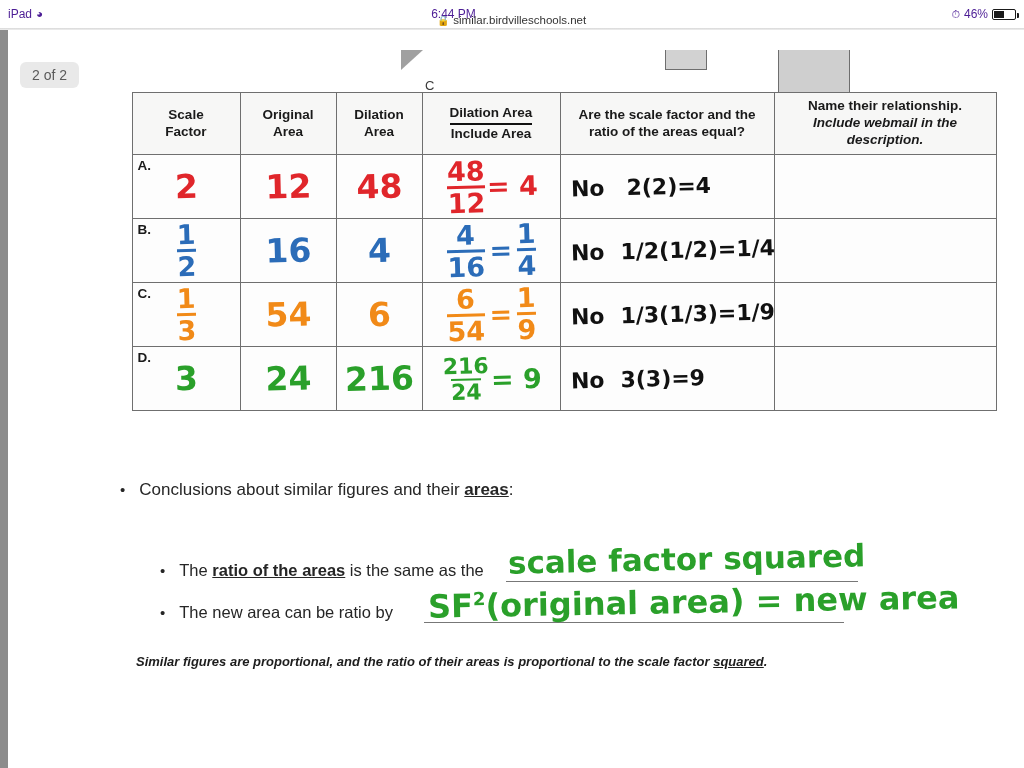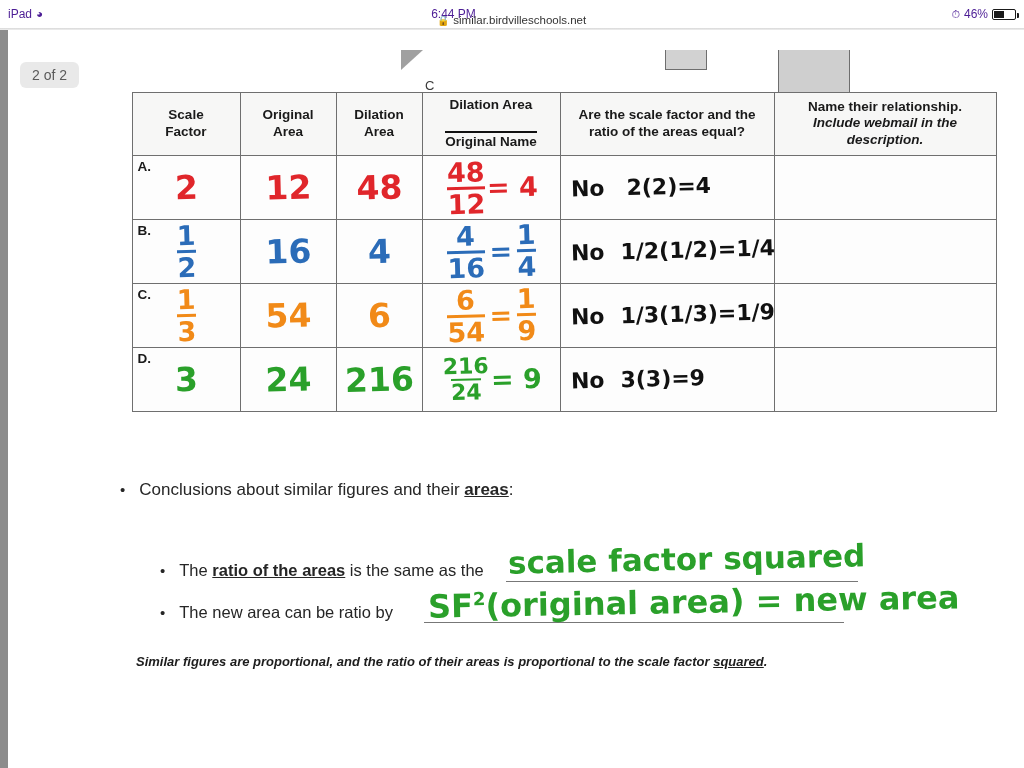--- a/index.html
+++ b/index.html
@@ -114,21 +114,21 @@
     font-weight: bold;
     color: #1a1a1a;
     text-align: center;
     line-height: 1.25;
     padding: 4px 6px;
     background: #f7f7f6;
   }
   th.h-left { text-align: left; padding-left: 9px; }
   th.h-left .sub { font-style: italic; font-weight: bold; display: block; }
   .frac-head { display: inline-block; text-align: center; }
-  .frac-head .num { display: block; padding-bottom: 17px; }
+  .frac-head .num { display: block; padding-bottom: 1px; }
   .frac-head .den { display: block; border-top: 2px solid #111; padding-top: 1px; }
 
   .sheet-table tbody tr { height: 64px; }
   .col-1 { width: 108px; }
   .col-2 { width: 96px; }
   .col-3 { width: 86px; }
   .col-4 { width: 138px; }
   .col-5 { width: 214px; }
   .col-6 { width: 222px; }
 
@@ -267,21 +267,21 @@
           <span>Original</span><br>
           <span>Area</span>
         </th>
         <th>
           <span>Dilation</span><br>
           <span>Area</span>
         </th>
         <th>
           <span class="frac-head">
             <span class="num">Dilation Area</span>
-            <span class="den">Original Name</span>
+            <span class="den">Include Area</span>
           </span>
         </th>
         <th class="h-left">
           <span>Are the scale factor and the</span><br>
           <span>ratio of the areas equal?</span>
         </th>
         <th class="h-left">
           <span>Name their relationship.</span>
           <span class="sub">Include webmail in the description.</span>
         </th>

